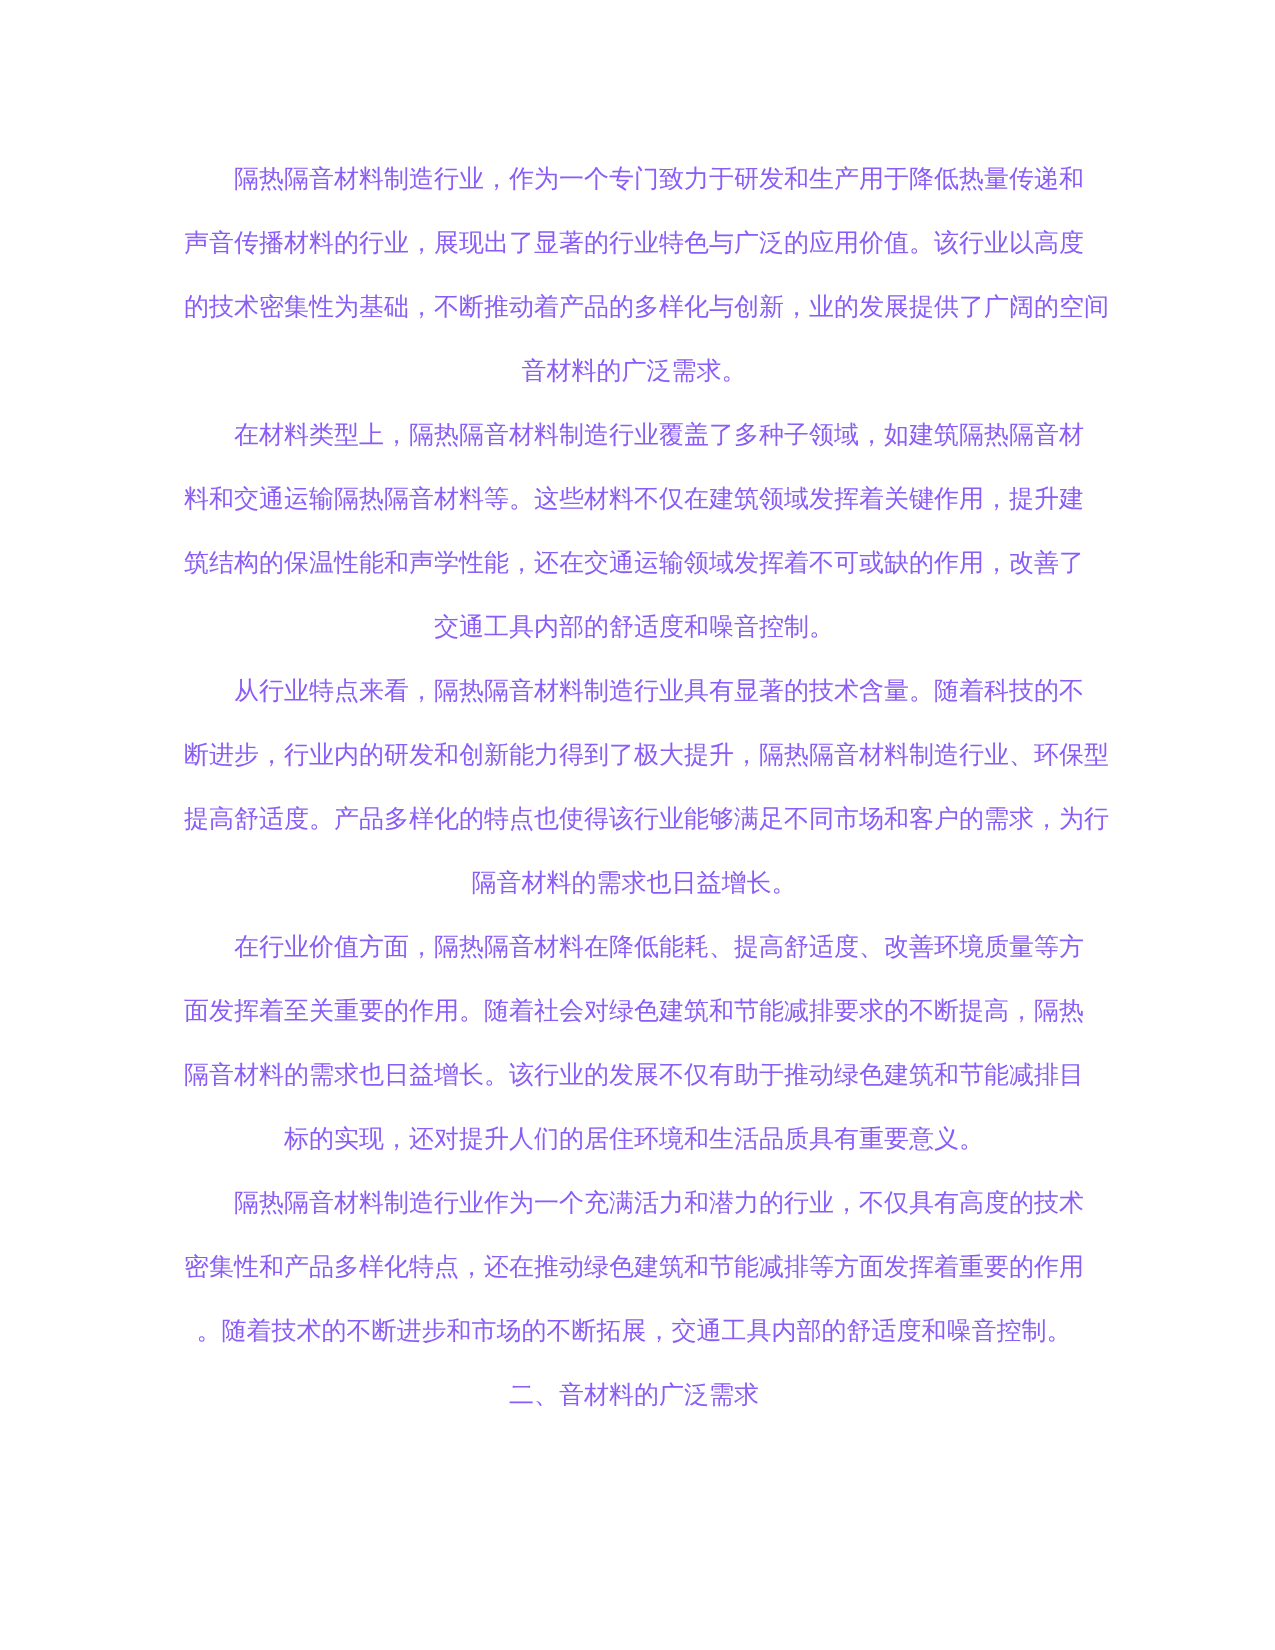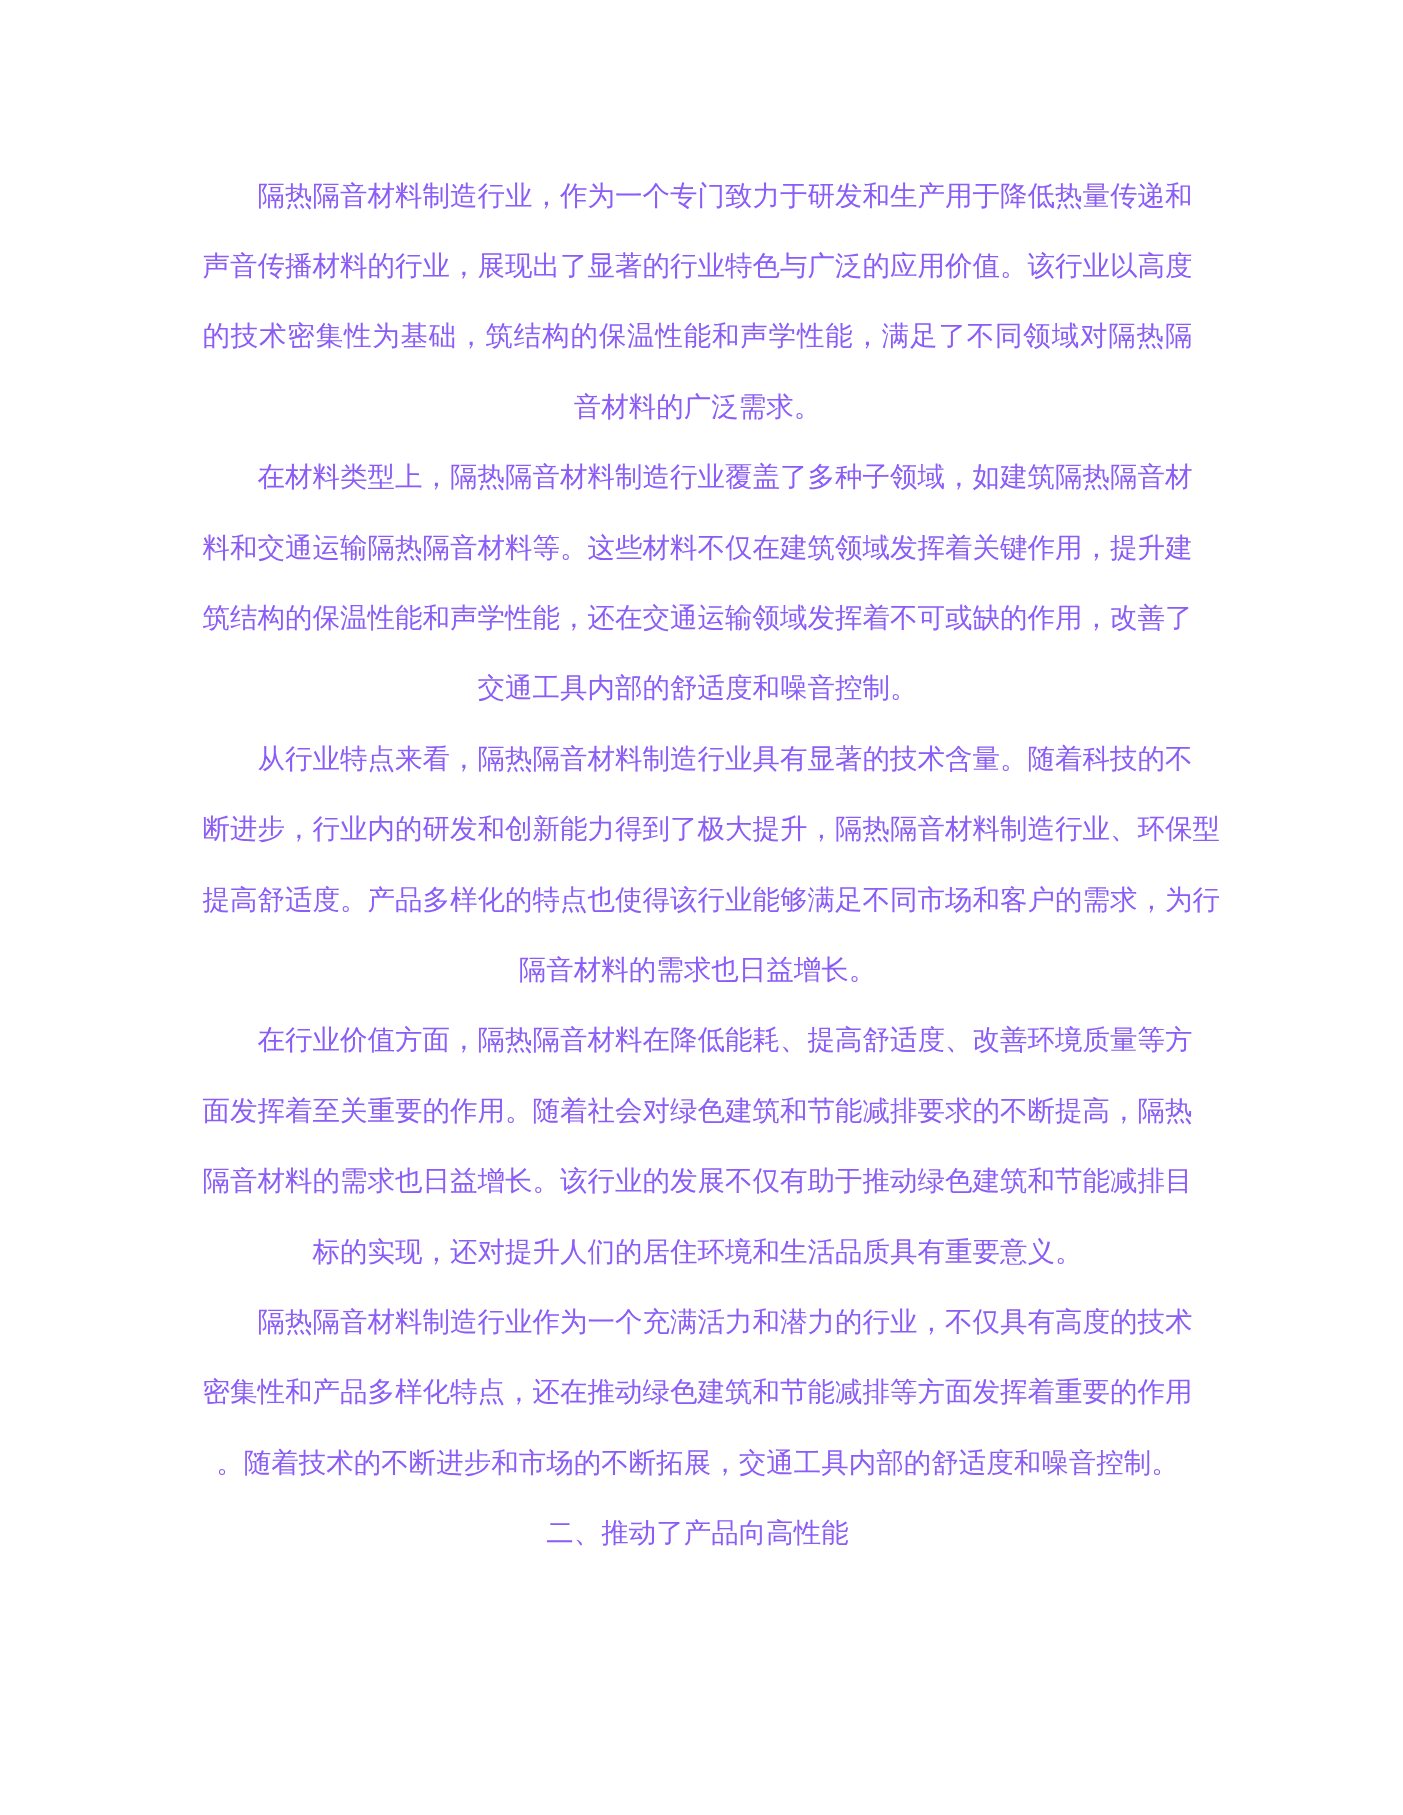--- a/index.html
+++ b/index.html
@@ -50,21 +50,21 @@
 </style>
 </head>
 <body>
 
 <div class="page">
   <div class="doc-body">
 
     <p class="para">
       <span class="ln j ind">隔热隔音材料制造行业，作为一个专门致力于研发和生产用于降低热量传递和</span>
       <span class="ln j">声音传播材料的行业，展现出了显著的行业特色与广泛的应用价值。该行业以高度</span>
-      <span class="ln j">的技术密集性为基础，筑结构的保温性能和声学性能，满足了不同领域对隔热隔</span>
+      <span class="ln j">的技术密集性为基础，不断推动着产品的多样化与创新，业的发展提供了广阔的空间</span>
       <span class="ln">音材料的广泛需求。</span>
     </p>
 
     <p class="para">
       <span class="ln j ind">在材料类型上，隔热隔音材料制造行业覆盖了多种子领域，如建筑隔热隔音材</span>
       <span class="ln j">料和交通运输隔热隔音材料等。这些材料不仅在建筑领域发挥着关键作用，提升建</span>
       <span class="ln j">筑结构的保温性能和声学性能，还在交通运输领域发挥着不可或缺的作用，改善了</span>
       <span class="ln">交通工具内部的舒适度和噪音控制。</span>
     </p>
 
@@ -82,17 +82,17 @@
       <span class="ln">标的实现，还对提升人们的居住环境和生活品质具有重要意义。</span>
     </p>
 
     <p class="para">
       <span class="ln j ind">隔热隔音材料制造行业作为一个充满活力和潜力的行业，不仅具有高度的技术</span>
       <span class="ln j">密集性和产品多样化特点，还在推动绿色建筑和节能减排等方面发挥着重要的作用</span>
       <span class="ln">。随着技术的不断进步和市场的不断拓展，交通工具内部的舒适度和噪音控制。</span>
     </p>
 
     <p class="para">
-      <span class="ln">二、推动了产品向高性能</span>
+      <span class="ln">二、音材料的广泛需求</span>
     </p>
 
   </div>
 </div>
 
 </body></html>

